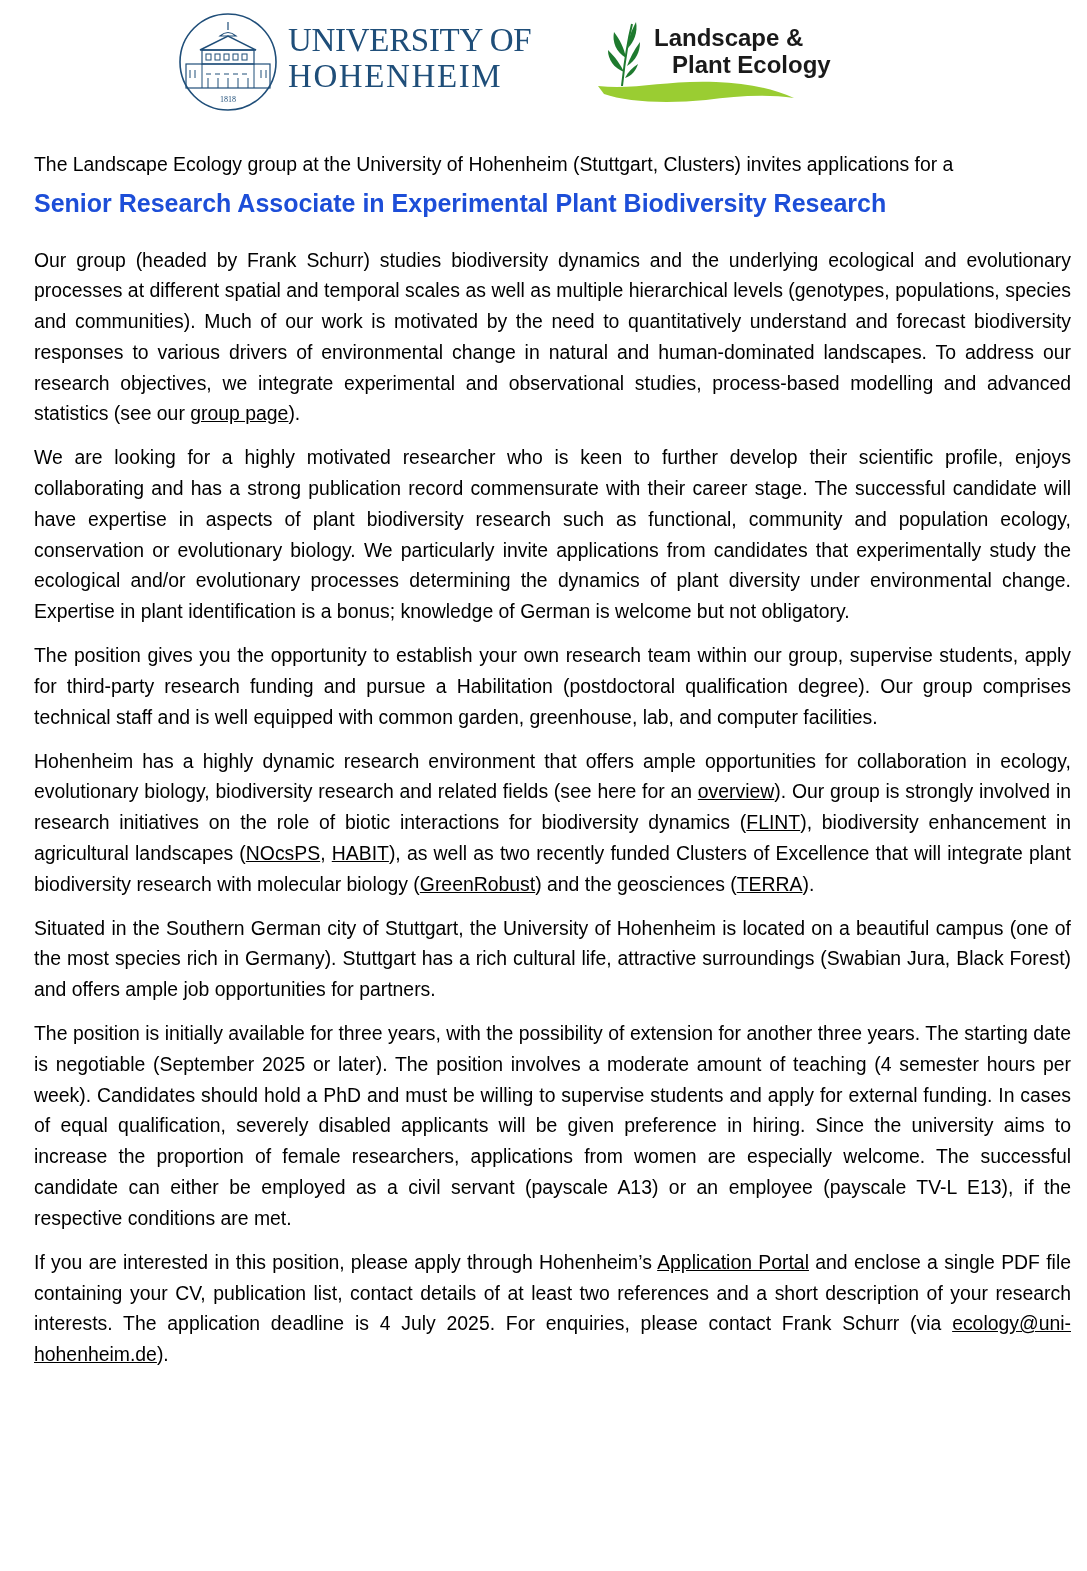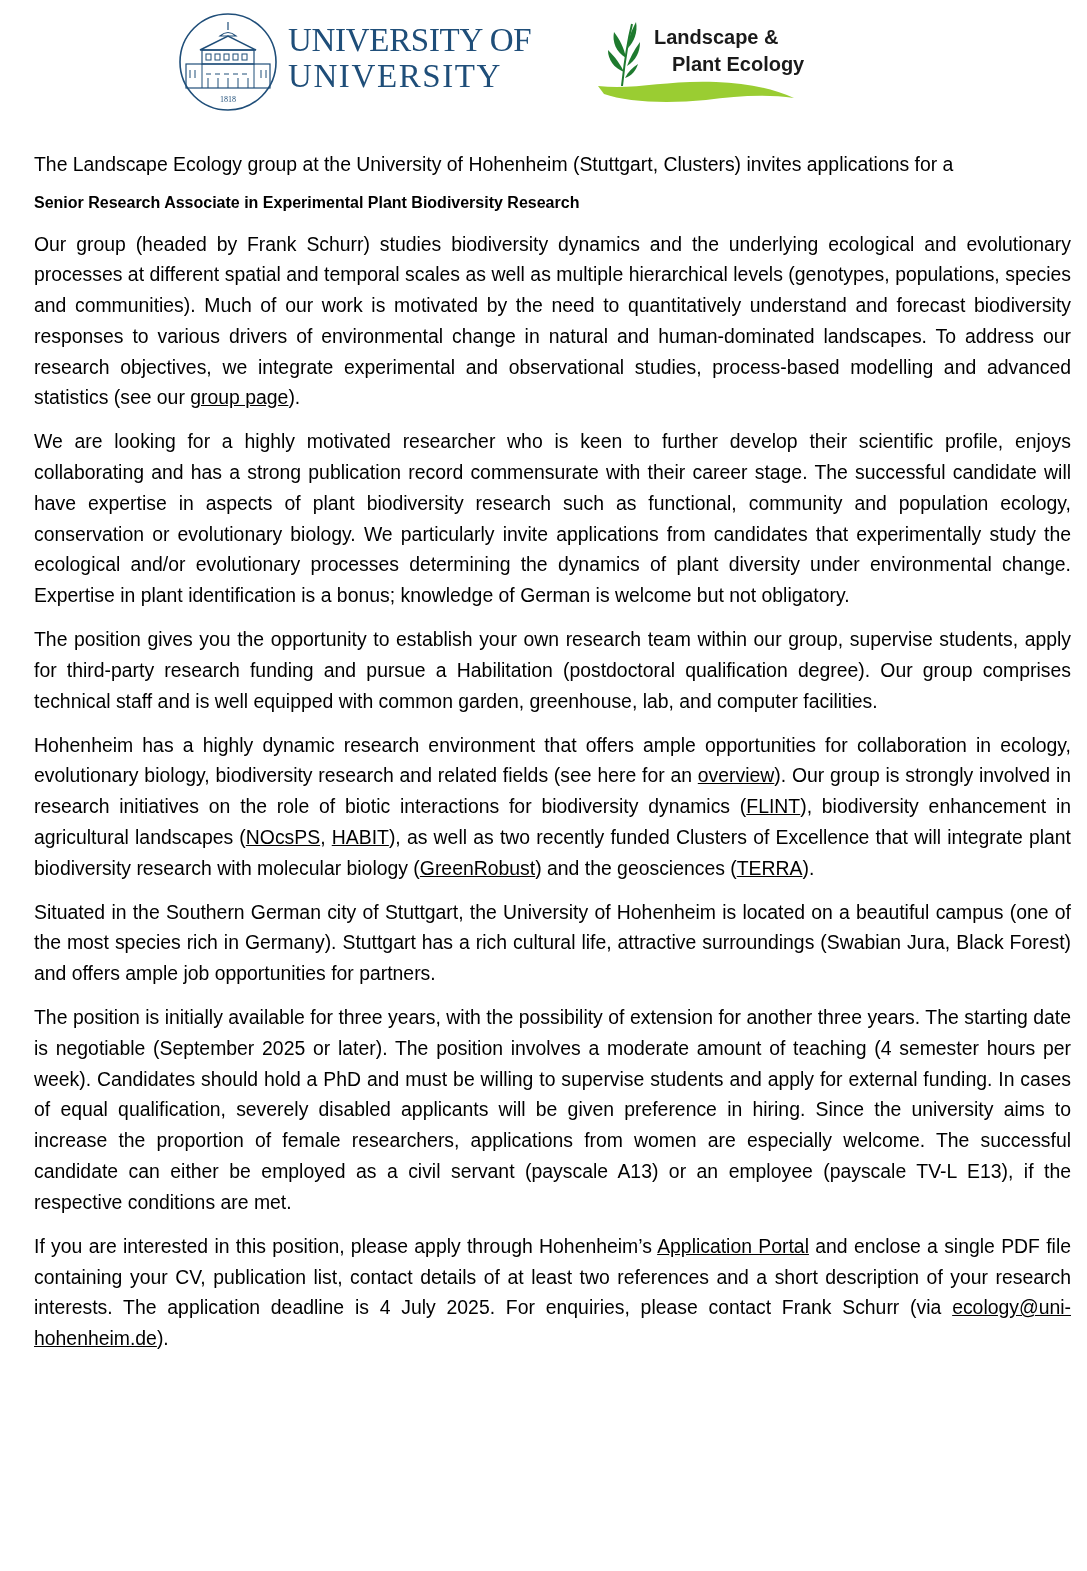--- a/index.html
+++ b/index.html
@@ -5,26 +5,26 @@
     html, body { margin: 0; padding: 0; background: #ffffff; }
     body { width: 1087px; height: 1571px; overflow: hidden; position: relative; color: #000; }
     .header { position: absolute; left: 0; top: 0; width: 1087px; height: 120px; }
     .uni-logo { position: absolute; left: 178px; top: 12px; width: 370px; height: 100px; }
     .uni-seal { position: absolute; left: 0; top: 0; width: 100px; height: 100px; }
     .uni-text { position: absolute; left: 110px; top: 10px; font-family: "Liberation Serif", "DejaVu Serif", serif; color: #1f4e79; font-size: 33px; line-height: 36px; letter-spacing: 0.5px; }
     .uni-text div { white-space: nowrap; }
     .uni-text .l1 { letter-spacing: -0.3px; }
     .uni-text .l2 { letter-spacing: 1.6px; }
     .lpe-logo { position: absolute; left: 596px; top: 18px; width: 250px; height: 90px; }
-    .lpe-text { position: absolute; left: 58px; top: 6px; font-family: "Liberation Sans", "DejaVu Sans", sans-serif; font-weight: bold; font-size: 20px; line-height: 27px; color: #1a1a1a; white-space: nowrap; }
+    .lpe-text { position: absolute; left: 58px; top: 6px; font-family: "Liberation Sans", "DejaVu Sans", sans-serif; font-weight: bold; font-size: 24px; line-height: 27px; color: #1a1a1a; white-space: nowrap; }
     .lpe-text .l2 { padding-left: 18px; }
     .content { position: absolute; left: 34px; top: 149px; width: 1037px; font-family: "Liberation Sans", "DejaVu Sans", sans-serif; font-size: 19.4px; line-height: 30.7px; }
     .content p { margin: 0 0 13.5px 0; text-align: justify; }
     .intro { margin-bottom: 6px !important; text-align: left !important; }
-    .title { font-weight: bold; font-size: 16px; line-height: 34px; margin: 0 0 9px 0; color: #000000; }
+    .title { font-weight: bold; font-size: 25px; line-height: 34px; margin: 0 0 25px 0; color: #1d4ed8; }
     a.lnk { color: #000000; text-decoration: underline; }
   </style>
 </head>
 <body>
 
 <div class="header">
   <div class="uni-logo">
     <svg class="uni-seal" viewBox="0 0 100 100" width="100" height="100">
       <circle cx="50" cy="50" r="48" fill="none" stroke="#1f4e79" stroke-width="1.6"></circle>
       <line x1="50" y1="10" x2="50" y2="18" stroke="#1f4e79" stroke-width="1.2"></line>
@@ -39,21 +39,21 @@
       <rect x="8" y="52" width="84" height="24" fill="none" stroke="#1f4e79" stroke-width="1.2"></rect>
       <line x1="24" y1="52" x2="24" y2="76" stroke="#1f4e79" stroke-width="1"></line>
       <line x1="76" y1="52" x2="76" y2="76" stroke="#1f4e79" stroke-width="1"></line>
       <path d="M28 62 h5 M37 62 h5 M46 62 h5 M55 62 h5 M64 62 h5" stroke="#1f4e79" stroke-width="1"></path>
       <path d="M12 58 v8 M17 58 v8 M83 58 v8 M88 58 v8" stroke="#1f4e79" stroke-width="1"></path>
       <path d="M30 76 v-10 M40 76 v-10 M50 76 v-10 M60 76 v-10 M70 76 v-10" stroke="#1f4e79" stroke-width="1"></path>
       <text x="50" y="90" text-anchor="middle" font-size="8" fill="#1f4e79" font-family="Liberation Serif, serif">1818</text>
     </svg>
     <div class="uni-text">
       <div class="l1">UNIVERSITY OF</div>
-      <div class="l2">UNIVERSITY</div>
+      <div class="l2">HOHENHEIM</div>
     </div>
   </div>
 
   <div class="lpe-logo">
     <svg style="position:absolute;left:0;top:0" width="250" height="90" viewBox="0 0 250 90">
       <path d="M2 68 C40 72, 70 62, 120 64 C150 65, 175 70, 198 80 C170 76, 140 78, 110 82 C70 86, 30 84, 8 76 Z" fill="#9acd32"></path>
       <path d="M26 68 C28 50, 30 30, 36 6" stroke="#1e7a2e" stroke-width="2" fill="none"></path>
       <path d="M30 40 C20 34, 16 24, 18 14 C24 22, 28 30, 30 40 Z" fill="#1e7a2e"></path>
       <path d="M32 30 C38 24, 42 14, 40 4 C36 12, 32 20, 32 30 Z" fill="#1e7a2e"></path>
       <path d="M28 54 C18 50, 12 42, 12 32 C20 40, 24 46, 28 54 Z" fill="#1e7a2e"></path>

